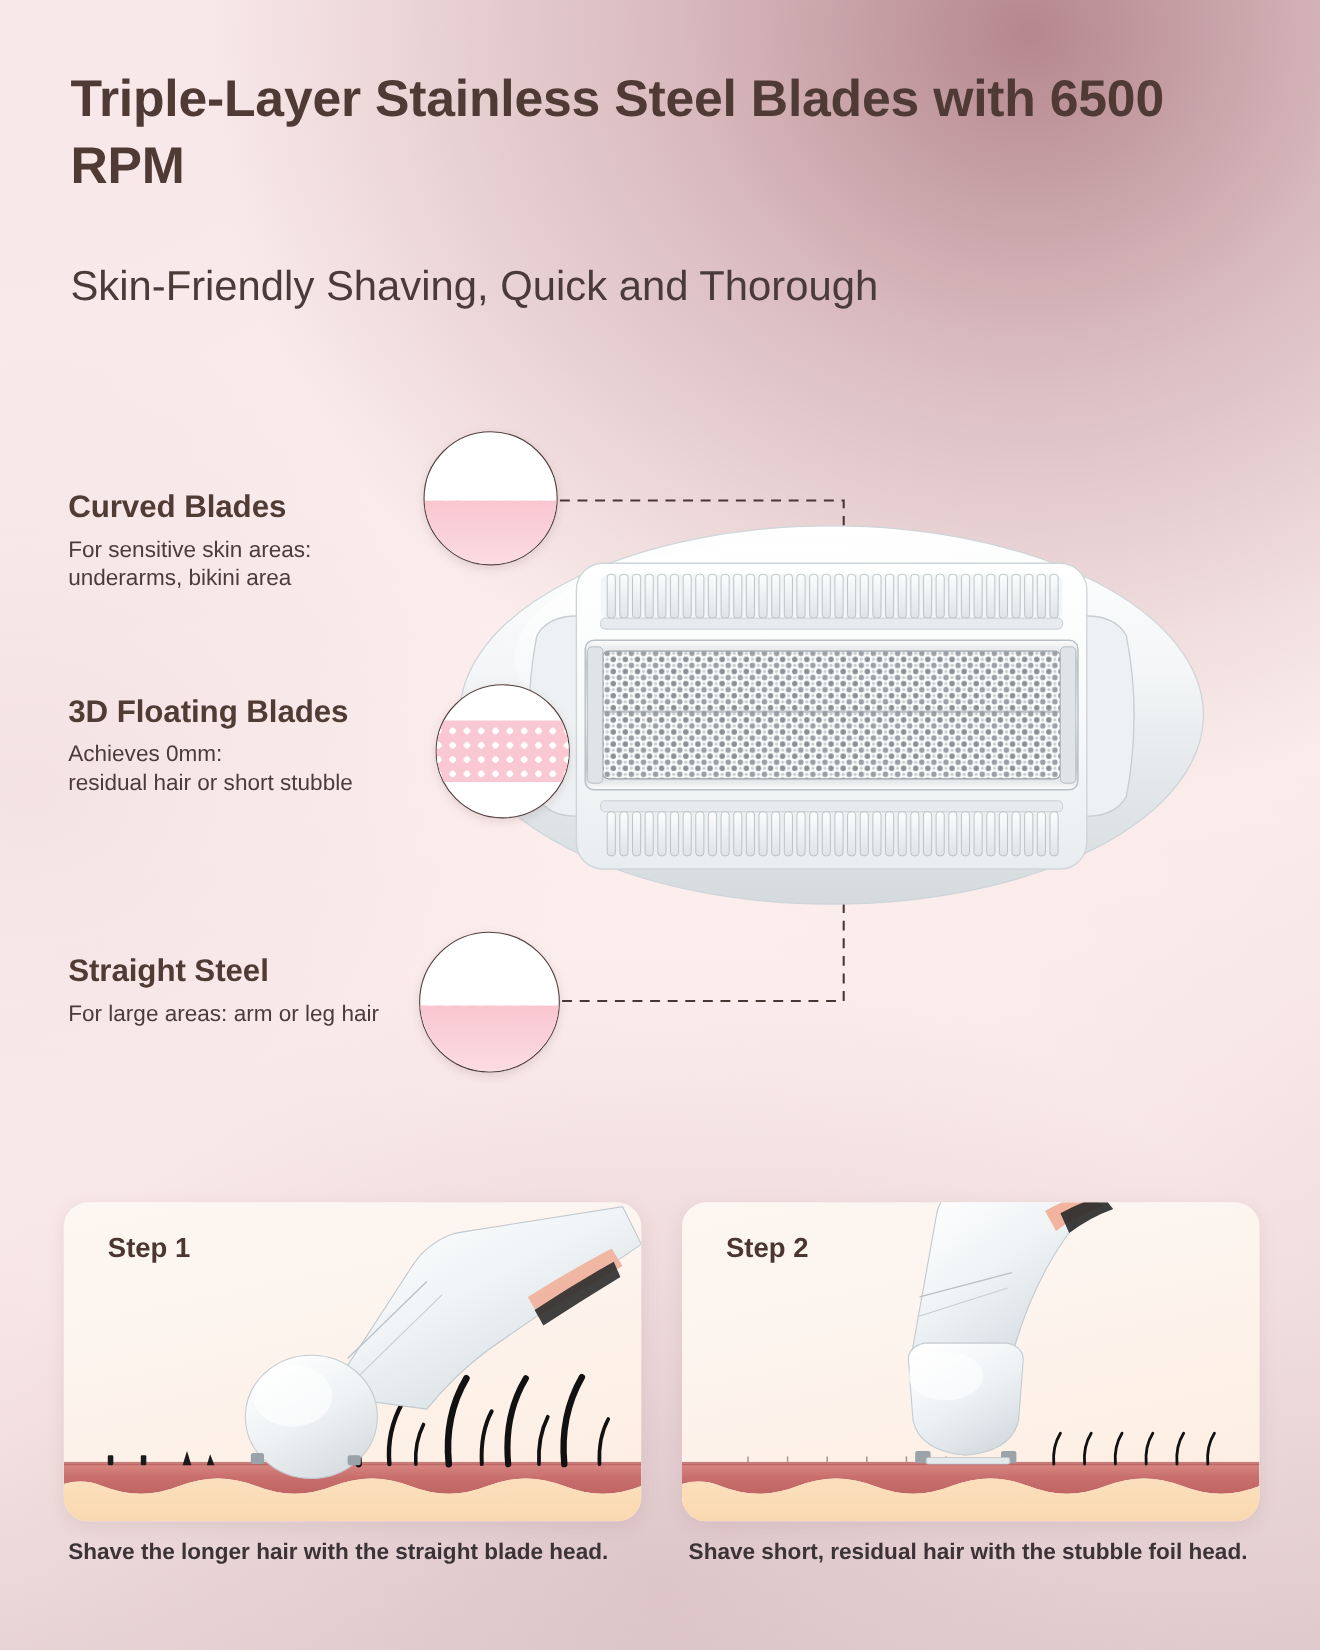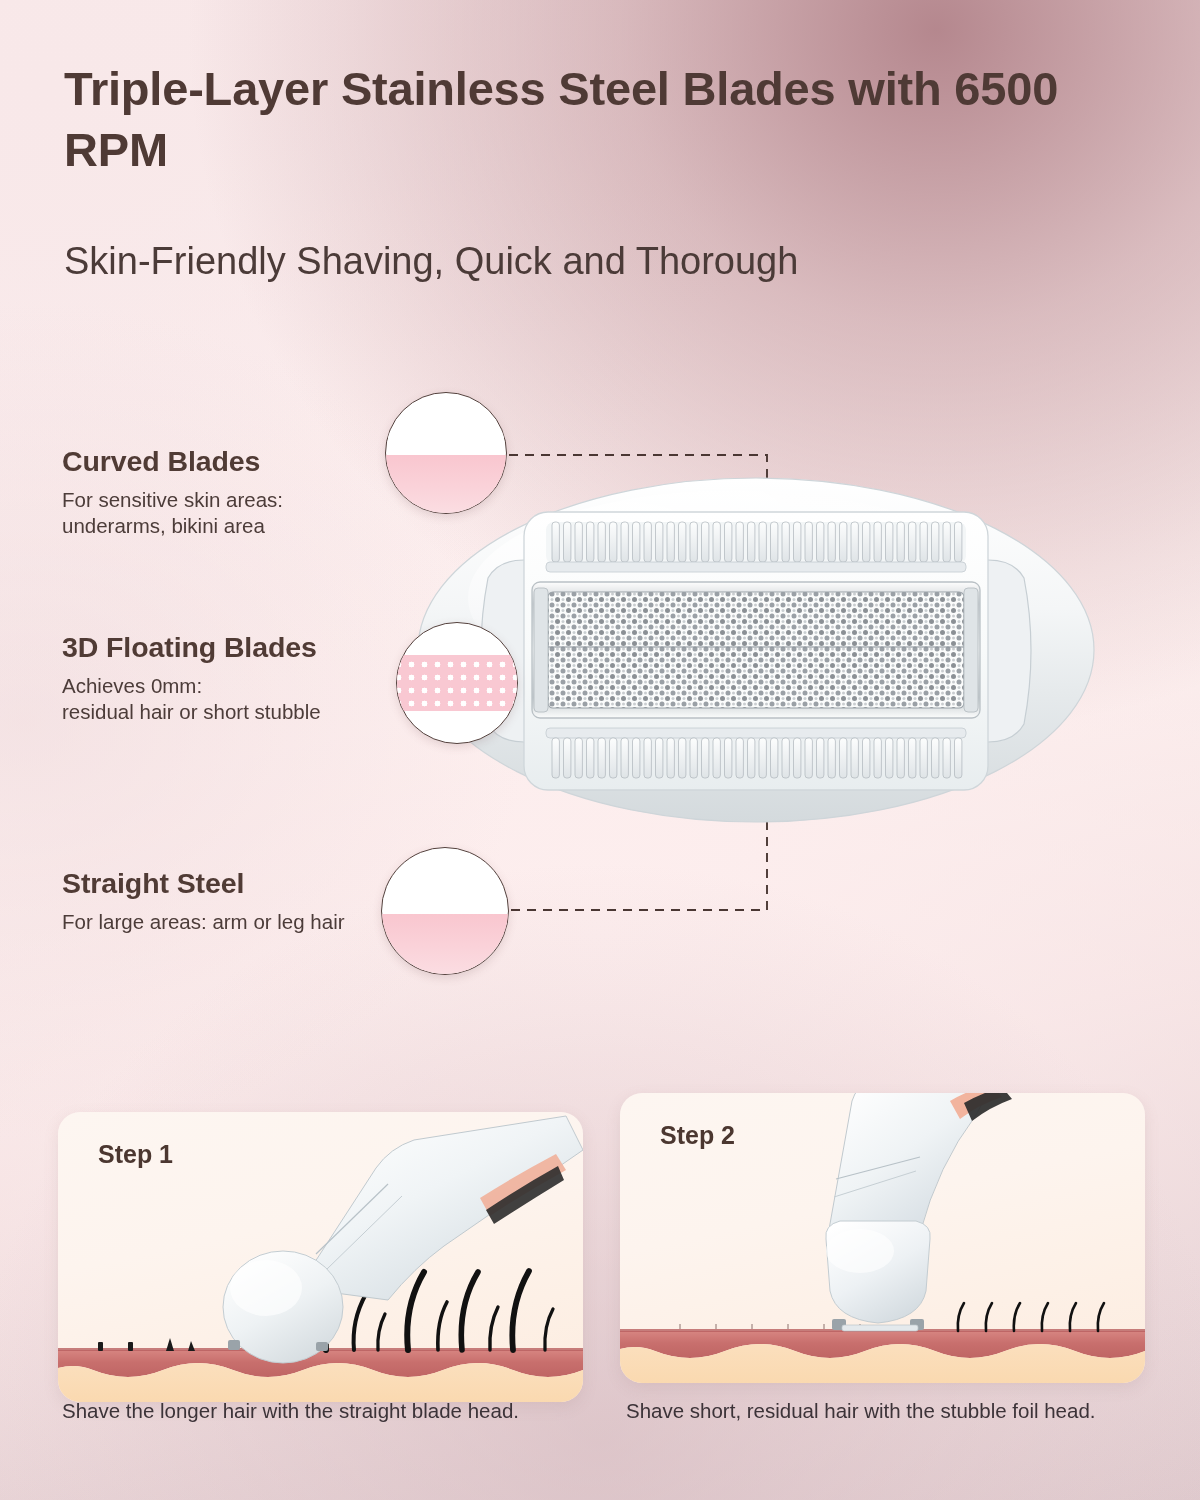--- a/index.html
+++ b/index.html
@@ -99,30 +99,30 @@
   
   #shaver { position:absolute; left:406px; top:470px; width:700px; height:360px; }
 
   
   .step-card {
     position:absolute; width:525px; height:290px; border-radius:22px;
     overflow:hidden;
     background:linear-gradient(168deg,#fdf6f1 0%, #fdf4ee 40%, #fdf0e6 72%, #fcecdf 100%);
     box-shadow:0 5px 15px rgba(150,110,115,0.14);
   }
-  #card-step1 { left:58px;  top:1093px;margin-top:19px; }
+  #card-step1 { left:58px;  top:1093px; }
   #card-step2 { left:620px; top:1093px; }
 
   .step-label {
     position:absolute; left:40px; top:28px; z-index:6;
     font-size:25px; font-weight:700; color:#4b3730;
   }
 
   .caption {
-    position:absolute; font-size:20.5px; font-weight:400;
+    position:absolute; font-size:20.5px; font-weight:700;
     color:#3c3338; line-height:1.25; white-space:nowrap;
   }
   #cap1 { left:62px;  top:1398px; }
   #cap2 { left:626px; top:1398px; }
 
   .card-svg { position:absolute; inset:0; width:525px; height:290px; }
 </style>
 </head>
 <body>
 

